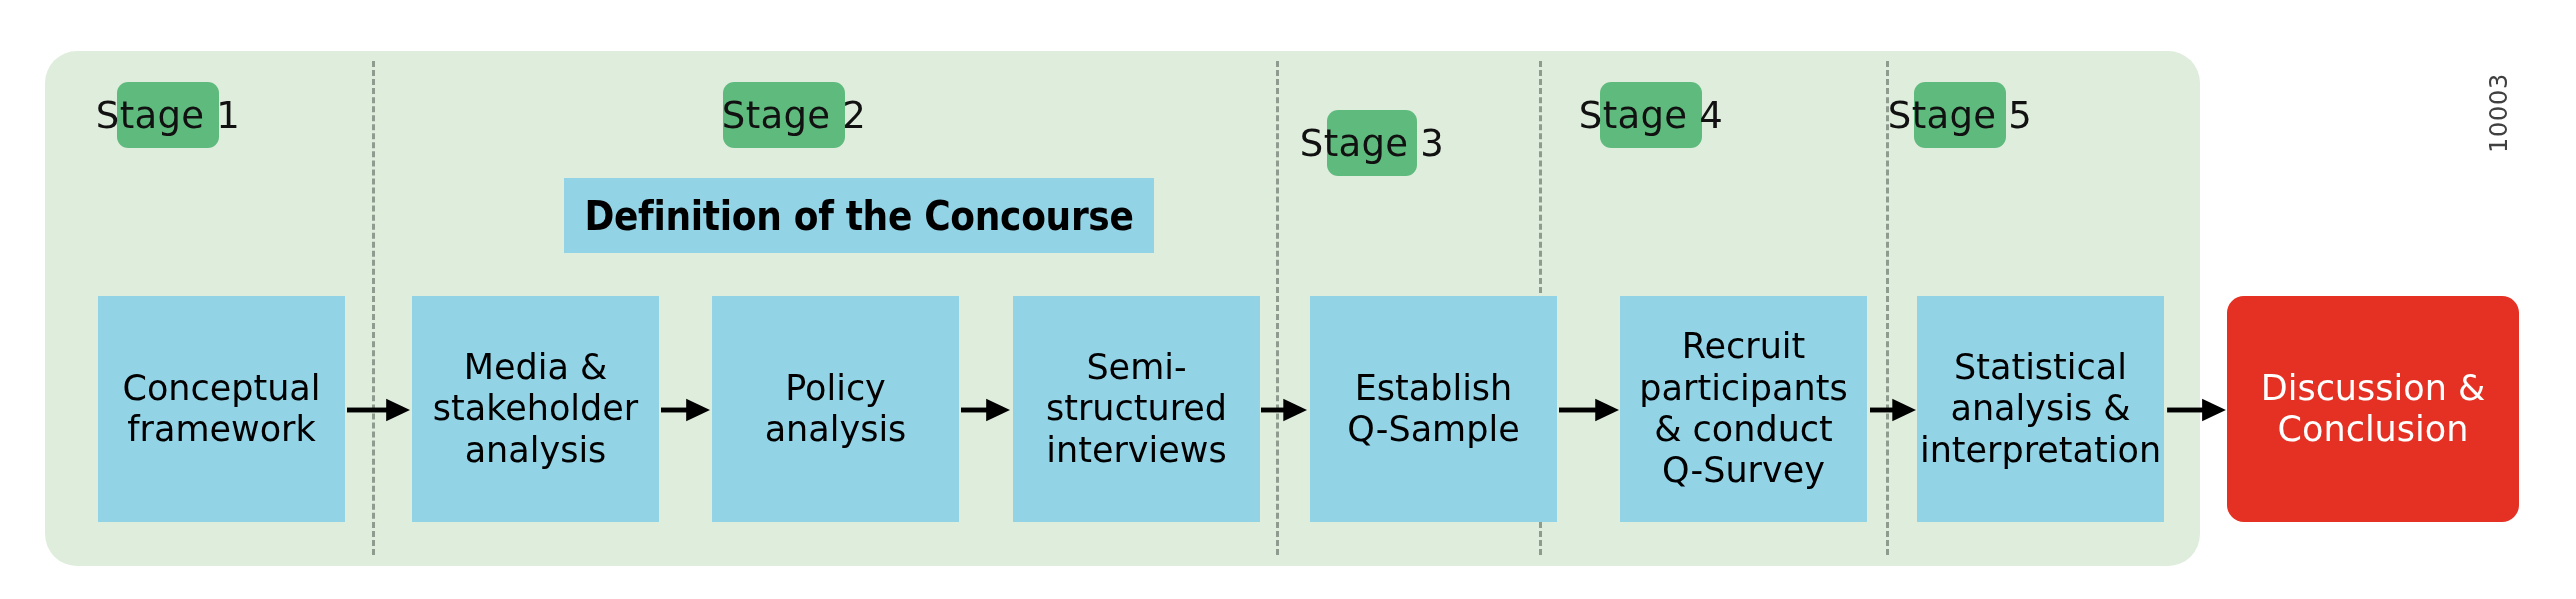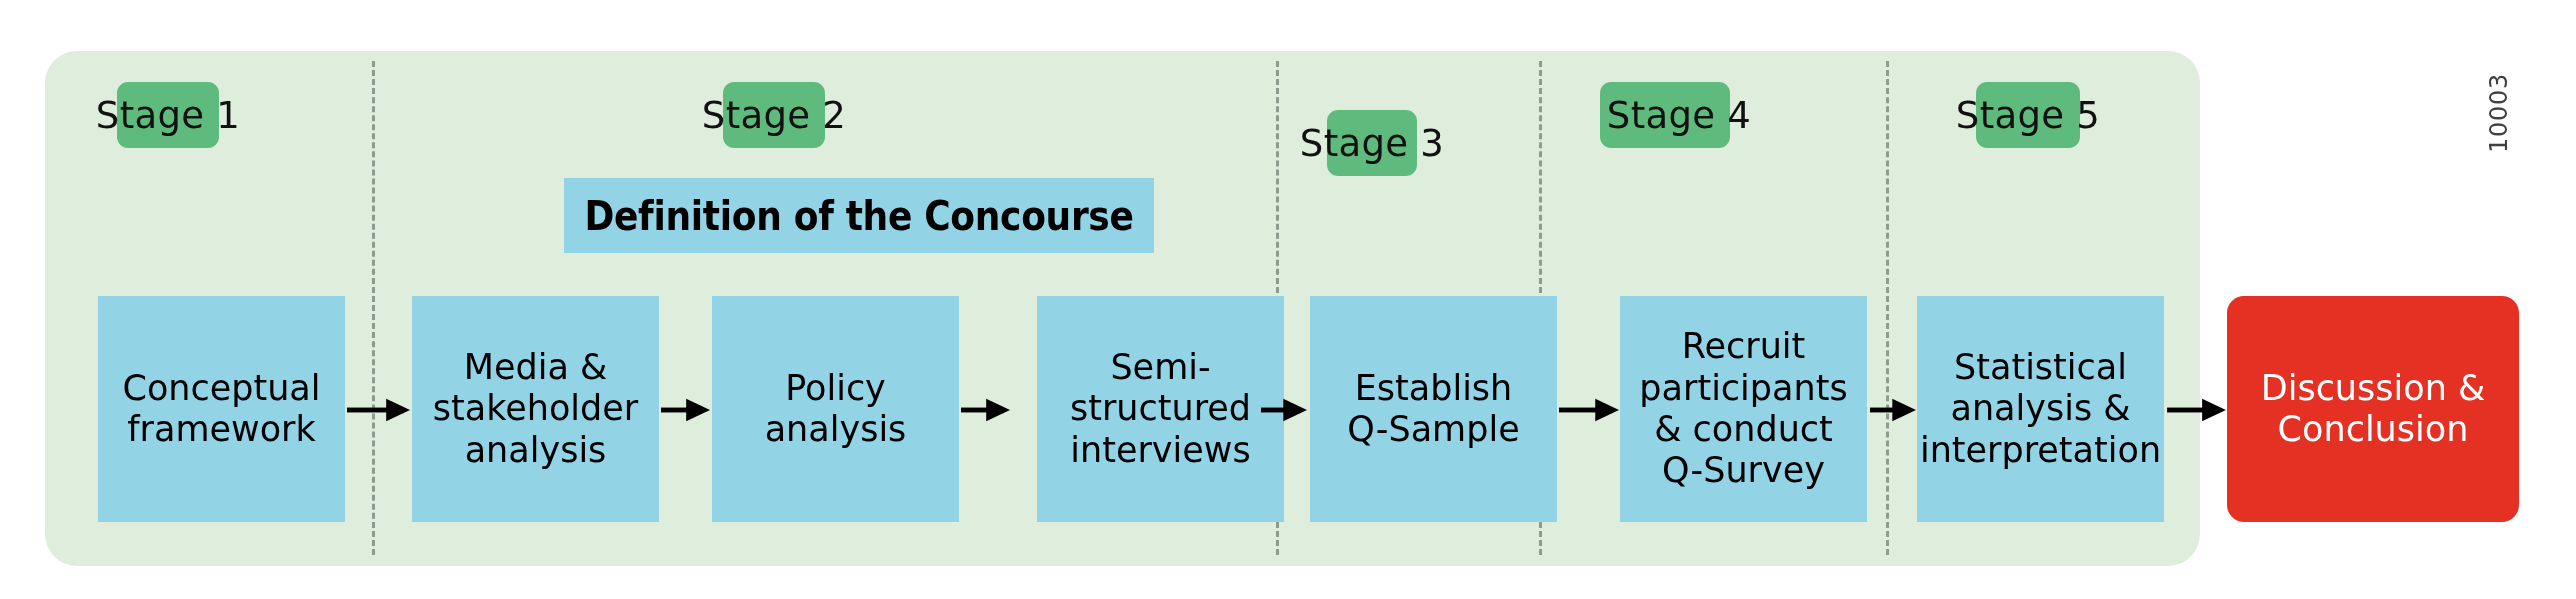--- a/index.html
+++ b/index.html
@@ -152,51 +152,51 @@
   <div class="stage-container"></div>
 
   <div class="divider" id="div0" style="left: 372px;"></div>
   <div class="divider" id="div1" style="left: 1276px;"></div>
   <div class="divider" id="div2" style="left: 1539px;"></div>
   <div class="divider" id="div3" style="left: 1886px;"></div>
 
   <div class="stage-badge" id="badge0" style="left: 117px; width: 102px;">
     <span>Stage 1</span>
   </div>
-  <div class="stage-badge" id="badge1" style="left: 723px; width: 102px;">
+  <div class="stage-badge" id="badge1" style="left: 723px; width: 102px; padding-left: 20px;">
     <span>Stage 2</span>
   </div>
   <div class="stage-badge" id="badge2" style="left: 1327px; width: 90px; margin-top: 28px;">
     <span>Stage 3</span>
   </div>
-  <div class="stage-badge" id="badge3" style="left: 1600px; width: 102px; padding-left: 28px;">
+  <div class="stage-badge" id="badge3" style="left: 1600px; width: 102px;">
     <span>Stage 4</span>
   </div>
-  <div class="stage-badge" id="badge4" style="left: 1976px; width: 104px;">
+  <div class="stage-badge" id="badge4" style="left: 1914px; width: 92px;">
     <span>Stage 5</span>
   </div>
 
   <div class="concourse-banner">
     <span>Definition of the Concourse</span>
   </div>
 
   <div class="process-box" id="pbox0" style="left: 98px;">
     <span class="txt">Conceptual
 framework</span>
   </div>
   <div class="process-box" id="pbox1" style="left: 412px;">
     <span class="txt">Media &amp;
 stakeholder
 analysis</span>
   </div>
   <div class="process-box" id="pbox2" style="left: 712px;">
     <span class="txt">Policy
 analysis</span>
   </div>
-  <div class="process-box" id="pbox3" style="left: 1013px; margin-left: 24px;">
+  <div class="process-box" id="pbox3" style="left: 1013px;">
     <span class="txt">Semi-
 structured
 interviews</span>
   </div>
   <div class="process-box" id="pbox4" style="left: 1310px;">
     <span class="txt">Establish
 Q-Sample</span>
   </div>
   <div class="process-box" id="pbox6" style="left: 1917px;">
     <span class="txt">Statistical

